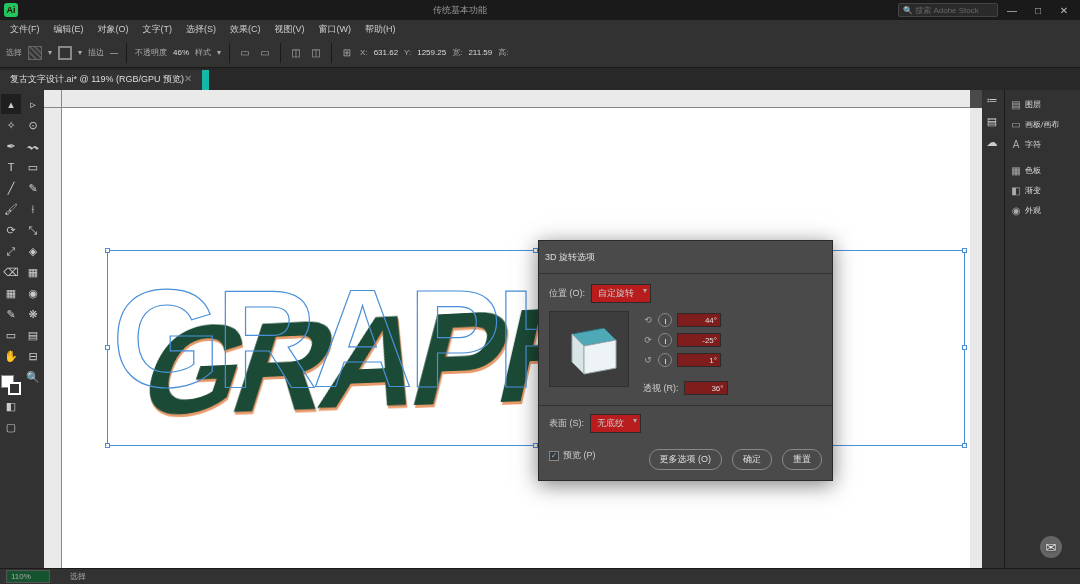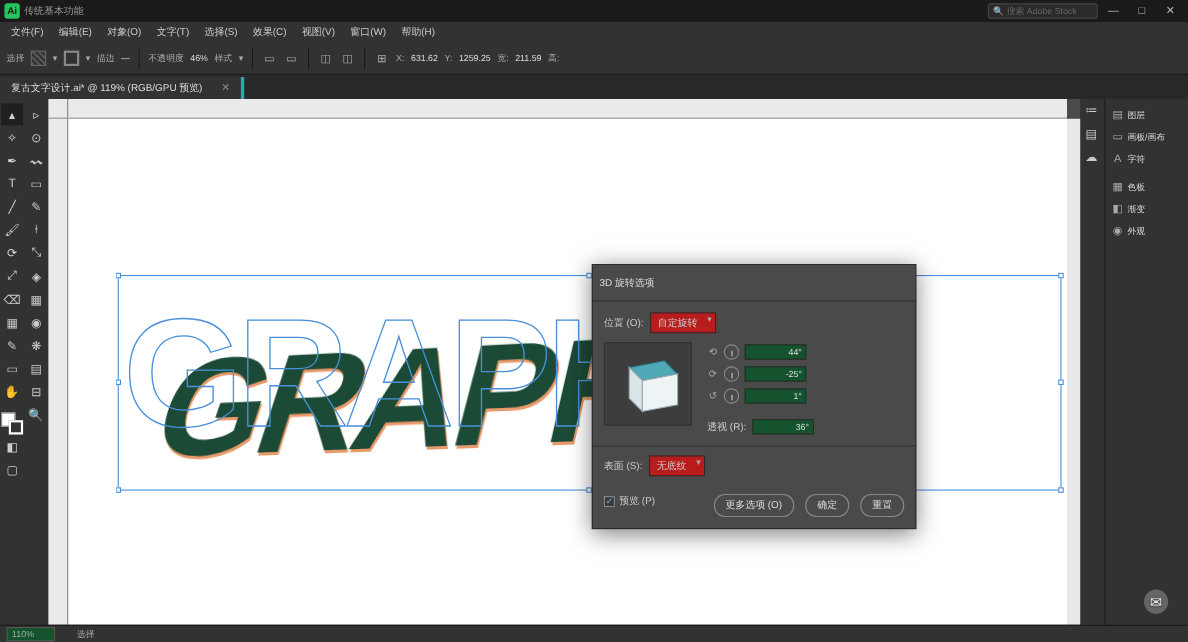--- a/index.html
+++ b/index.html
@@ -1,31 +1,31 @@
 <!DOCTYPE html>
 <html><head>
 <meta charset="utf-8">
 <style>
 *{margin:0;padding:0;box-sizing:border-box;font-family:sans-serif;-webkit-user-select:none;user-select:none}
 body{width:1080px;height:584px;background:#323232;overflow:hidden;position:relative}
 .titlebar{height:20px;background:#1a1a1a;display:flex;align-items:center;color:#bbb;font-size:9px;padding:0 4px}
 .title-logo{width:14px;height:14px;background:#22c55e;border-radius:3px;display:flex;align-items:center;justify-content:center;color:#2a1200;font-weight:bold;font-size:9px;margin-right:4px}
-.title-center{flex:1;text-align:left;color:#999}
+.title-center{flex:1;text-align:center;color:#999}
 .title-right{display:flex;gap:2px;align-items:center}
 .search-bar{width:100px;height:14px;background:#2a2a2a;border:1px solid #444;border-radius:2px;font-size:8px;color:#666;padding:0 4px;display:flex;align-items:center}
 .win-btn{width:24px;height:16px;display:flex;align-items:center;justify-content:center;color:#bbb;font-size:10px}
 .menubar{height:18px;background:#323232;display:flex;align-items:center;padding-left:4px;gap:2px}
 .menu-item{color:#ccc;font-size:9px;padding:2px 6px}
 .ctrlbar{height:30px;background:#323232;border-bottom:1px solid #1a1a1a;display:flex;align-items:center;padding:0 6px;gap:6px;color:#aaa;font-size:8px}
 .ctrl-swatch{width:14px;height:14px;border:1px solid #666}
 .ctrl-sep{width:1px;height:20px;background:#1a1a1a;margin:0 2px}
 .ctrl-val{color:#ddd}
 .ctrl-ico{width:14px;height:14px;display:flex;align-items:center;justify-content:center;color:#aaa;font-size:10px}
 .tabbar{height:22px;background:#282828;display:flex;align-items:flex-end}
-.doc-tab{height:20px;background:#323232;color:#ddd;font-size:9px;padding:3px 10px;display:flex;align-items:center;gap:17px;border-right:3px solid #14b8a6}
+.doc-tab{height:20px;background:#323232;color:#ddd;font-size:9px;padding:3px 10px;display:flex;gap:0;border-right:7px solid #14b8a6}
 .tab-close{color:#888;font-size:10px}
 .workspace{position:absolute;top:90px;left:0;right:0;bottom:16px;display:flex}
 .tools-left{width:22px;background:#323232;display:flex;flex-direction:column;align-items:center;padding-top:4px;gap:1px}
 .tool{width:20px;height:20px;display:flex;align-items:center;justify-content:center;color:#ccc;font-size:11px}
 .tool.sel{background:#1f1f1f}
 .tool-colors{margin-top:8px;width:20px;height:20px;position:relative}
 .tc-fill{position:absolute;top:0;left:0;width:13px;height:13px;background:#fff;border:1px solid #888}
 .tc-stroke{position:absolute;bottom:0;right:0;width:13px;height:13px;background:#323232;border:2px solid #fff}
 .tools-right{width:22px;background:#323232;display:flex;flex-direction:column;gap:1px}
 .canvas-wrap{flex:1;background:#4a4a4a;position:relative}
@@ -56,21 +56,21 @@
 .dlg-row{display:flex;align-items:center;gap:6px;margin-bottom:8px}
 .dlg-dd{background:#b91c1c;border:1px solid #2a2a2a;padding:2px 16px 2px 6px;position:relative;font-size:9px}
 .dlg-dd::after{content:"▾";position:absolute;right:3px;top:1px;font-size:8px;color:#aaa}
 .cube-area{display:flex;gap:14px;margin:6px 0 10px 0;align-items:flex-start}
 .cube{width:80px;height:76px;background:#3d3d3d;position:relative;border:1px solid #303030}
 .cube svg{position:absolute;top:4px;left:8px}
 .dial-col{display:flex;flex-direction:column;gap:6px;padding-top:2px}
 .dial-row{display:flex;align-items:center;gap:5px}
 .dial{width:14px;height:14px;border:1px solid #888;border-radius:50%;position:relative;background:#4a4a4a}
 .dial::before{content:"";position:absolute;top:5px;left:6px;width:1px;height:5px;background:#ccc;transform-origin:top center}
-.dial-input{width:56px;height:14px;background:#14532d;border:1px solid #2a2a2a;color:#ddd;font-size:8px;padding:0 3px;display:flex;align-items:center;justify-content:flex-end}
+.dial-input{width:44px;height:14px;background:#7f1d1d;border:1px solid #2a2a2a;color:#ddd;font-size:8px;padding:0 3px;display:flex;align-items:center;justify-content:flex-end}
 .axis-ico{width:10px;text-align:center;color:#aaa;font-size:9px}
 .btnrow{display:flex;gap:10px;justify-content:center;margin-top:8px}
 .dlg-btn{border:1px solid #888;background:transparent;color:#ddd;font-size:9px;padding:3px 10px;border-radius:10px}
 .preview-ck{display:flex;align-items:center;gap:4px;font-size:9px}
 .ck{width:10px;height:10px;background:#3a3a3a;border:1px solid #888;color:#7ab8e8;font-size:8px;display:flex;align-items:center;justify-content:center}
 .watermark{position:absolute;right:18px;bottom:26px;display:flex;align-items:center;gap:6px;color:#eaeaea;font-size:18px;text-shadow:0 1px 2px rgba(0,0,0,0.5)}
 .wm-ico{width:22px;height:22px;border-radius:50%;background:rgba(255,255,255,0.25);display:flex;align-items:center;justify-content:center;font-size:13px}
 </style>
 </head>
 <body>

